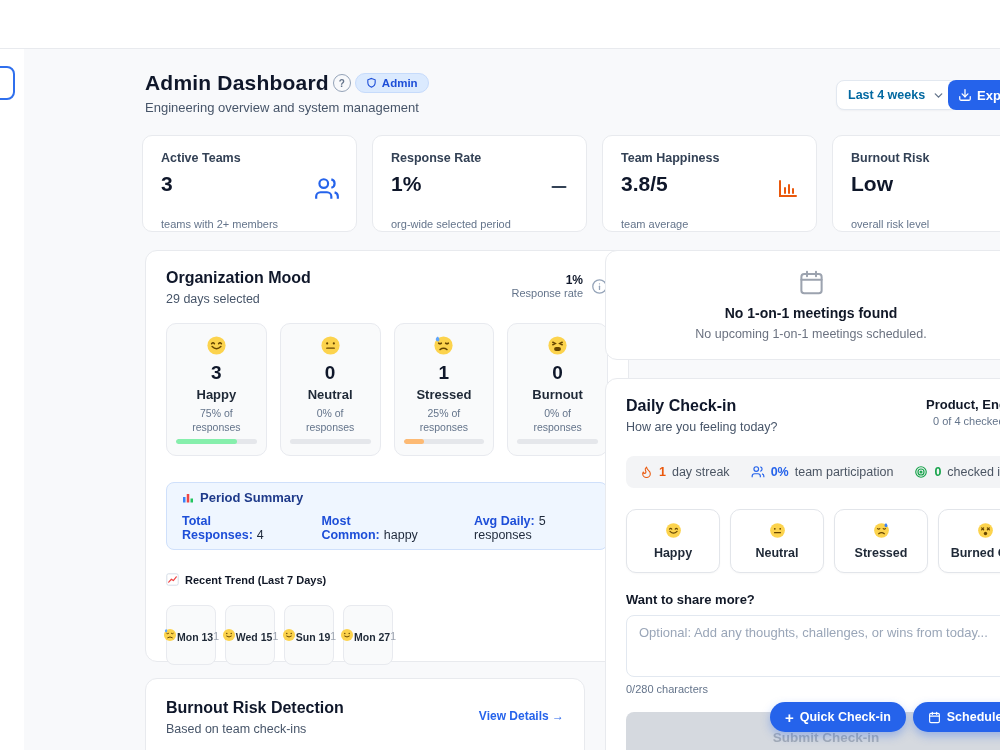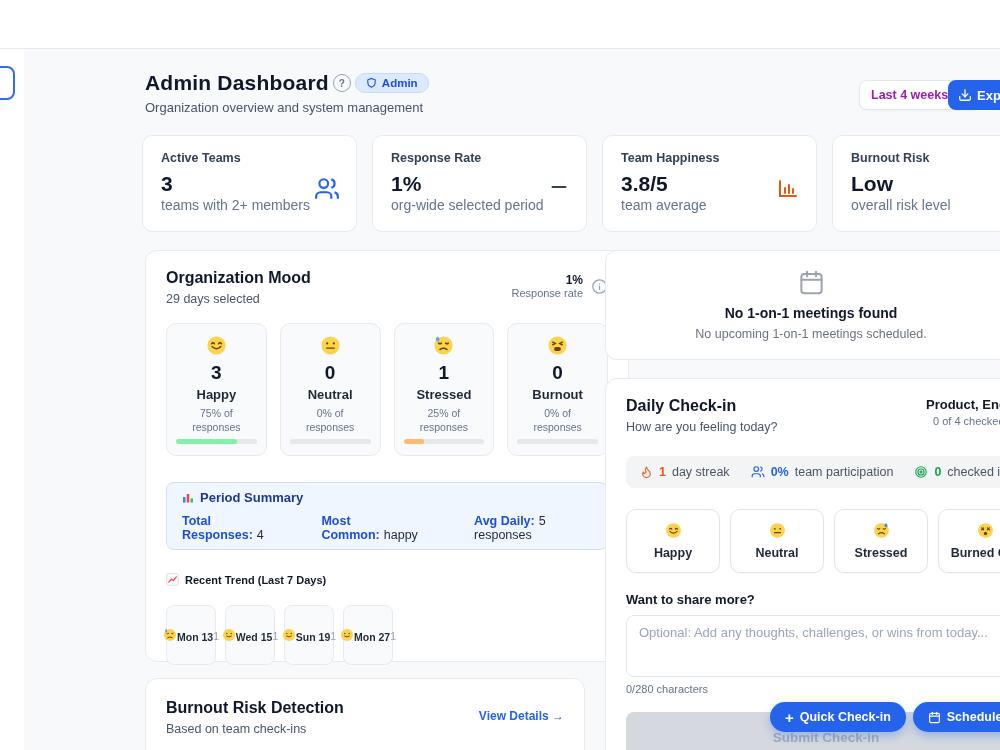--- a/index.html
+++ b/index.html
@@ -8,28 +8,28 @@
   .topbar{position:absolute;left:0;top:0;width:1000px;height:48px;background:#fff;border-bottom:1px solid #e8eaee;}
   .left-rail{position:absolute;left:0;top:49px;width:24px;height:701px;background:#fff;}
   .edge-chip{position:absolute;left:-13px;top:66px;width:24px;height:30px;background:#fff;border:2px solid #2f6fed;border-radius:8px;z-index:5;}
 
   
   .title-row{position:absolute;left:145px;top:71px;display:flex;align-items:center;gap:4px;}
   .page-title{font-size:21px;font-weight:bold;color:#0f172a;letter-spacing:.2px;}
   .help-circle{width:16px;height:16px;border:1.4px solid #94a3b8;border-radius:50%;display:flex;align-items:center;justify-content:center;font-size:10px;color:#64748b;font-weight:bold;}
   .admin-badge{display:flex;align-items:center;gap:5px;background:#dbeafe;border:1px solid #c6dbfb;border-radius:999px;padding:3px 10px;font-size:11.5px;font-weight:bold;color:#1d4ed8;}
   .page-sub{position:absolute;left:145px;top:100px;font-size:13px;color:#475569;}
-  .period-btn{position:absolute;left:836px;top:80px;height:30px;box-sizing:border-box;display:flex;align-items:center;gap:7px;background:#fff;border:1px solid #e2e8f0;border-radius:8px;padding:0 11px;font-size:12.5px;font-weight:bold;color:#a21caf;box-shadow:0 1px 2px rgba(16,24,40,.04);margin-left:23px;}
+  .period-btn{position:absolute;left:836px;top:80px;height:30px;box-sizing:border-box;display:flex;align-items:center;gap:7px;background:#fff;border:1px solid #e2e8f0;border-radius:8px;padding:0 11px;font-size:12.5px;font-weight:bold;color:#0369a1;box-shadow:0 1px 2px rgba(16,24,40,.04);}
   .export-btn{position:absolute;left:948px;top:80px;height:30px;width:130px;box-sizing:border-box;display:flex;align-items:center;gap:5px;background:#2563eb;border:none;border-radius:8px;padding:0 10px;font-size:13px;font-weight:bold;color:#fff;}
 
   
   .stat-card{position:absolute;top:135px;width:215px;height:97px;box-sizing:border-box;background:#fff;border:1px solid #e8eaee;border-radius:10px;padding:15px 18px;}
   .stat-label{font-size:12.5px;font-weight:600;color:#334155;}
   .stat-value{font-size:21px;font-weight:bold;color:#0f172a;margin-top:7px;}
-  .stat-sub{font-size:14px;color:#64748b;margin-top:1px;}
+  .stat-sub{font-size:11px;color:#64748b;margin-top:22px;}
   .stat-icon{position:absolute;right:16px;top:40px;}
 
   .panel{position:absolute;background:#fff;border:1px solid #e8eaee;border-radius:12px;box-sizing:border-box;}
 
   
   .mood-panel{left:145px;top:250px;width:484px;height:412px;padding:18px 20px;}
   .panel-title{font-size:16px;font-weight:bold;color:#0f172a;}
   .panel-sub{font-size:12.5px;color:#475569;margin-top:5px;}
   .mood-head{display:flex;justify-content:space-between;align-items:flex-start;}
   .rr-wrap{display:flex;align-items:center;gap:8px;margin-top:4px;}
@@ -105,21 +105,21 @@
     <span class="help-circle">?</span>
     <span class="admin-badge">
       <span>
           <svg width="11" height="12" viewBox="0 0 24 24" fill="none" stroke="#1d4ed8" stroke-width="2.4">
             <path d="M12 2l8 3v6c0 5-3.5 8.6-8 10-4.5-1.4-8-5-8-10V5z"></path>
           </svg>
         </span>
       <span>Admin</span>
     </span>
   </div>
-  <div class="page-sub">Organization overview and system management</div>
+  <div class="page-sub">Engineering overview and system management</div>
 
   <button class="period-btn">
     <span>Last 4 weeks</span>
     <span>
         <svg width="13" height="13" viewBox="0 0 24 24" fill="none" stroke="#64748b" stroke-width="2.4" stroke-linecap="round">
           <path d="M6 9l6 6 6-6"></path>
         </svg>
       </span>
   </button>
   <button class="export-btn">

